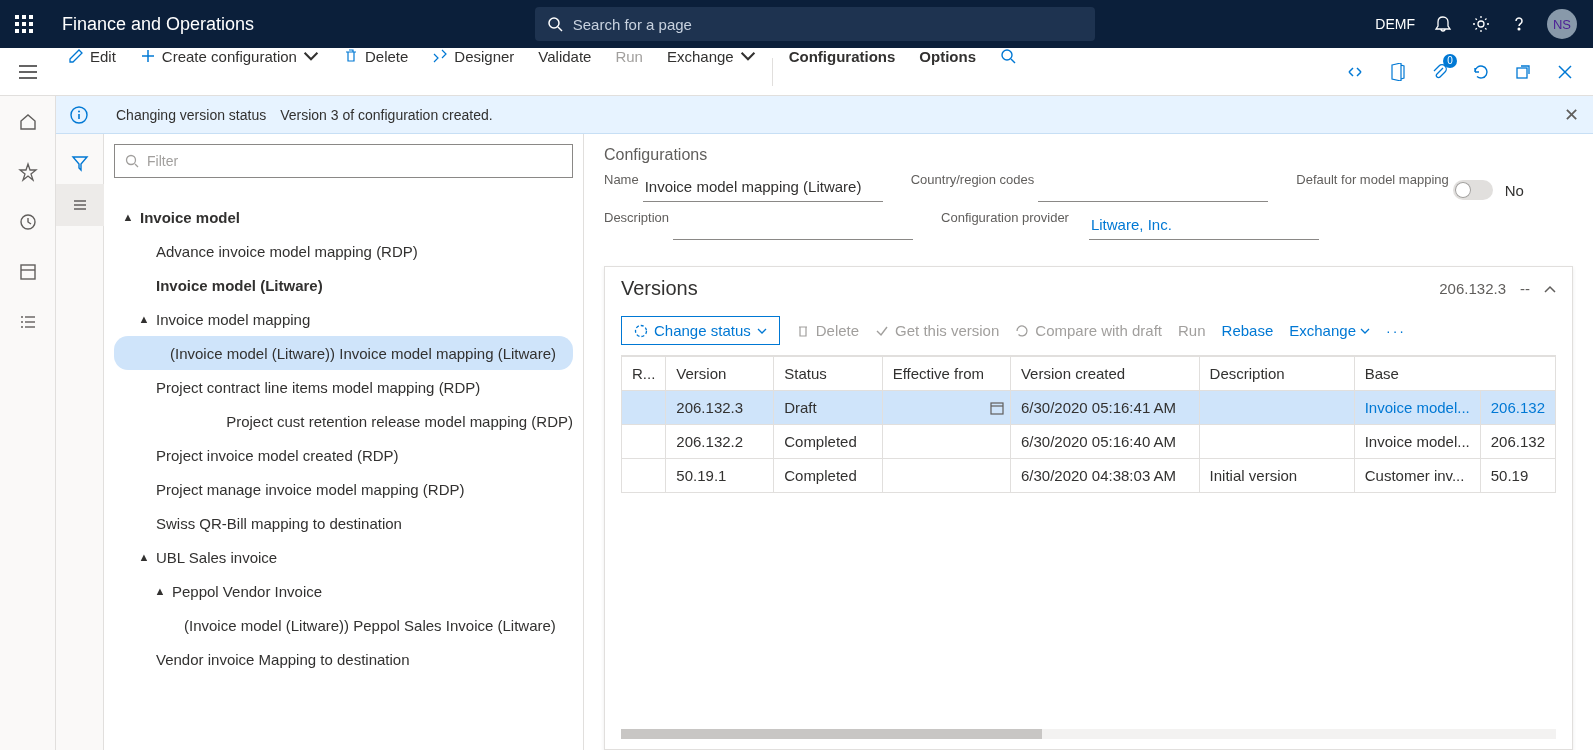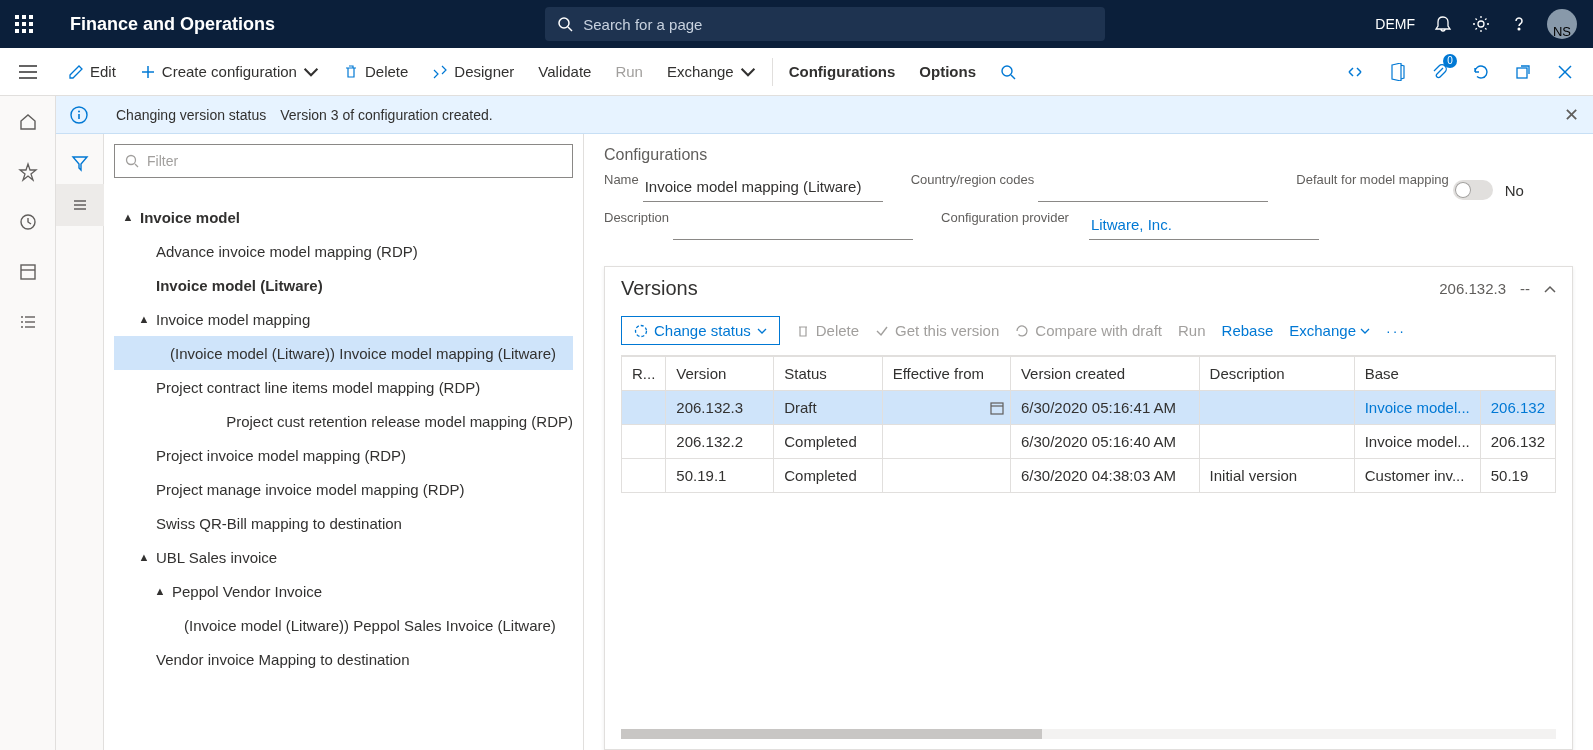--- a/index.html
+++ b/index.html
@@ -2,34 +2,34 @@
 <html><head>
 <meta charset="utf-8">
 <style>
   * { box-sizing: border-box; margin: 0; padding: 0; }
   body { font-family: "Segoe UI", Arial, sans-serif; font-size: 14px; color: #323130; background: #fff; width: 1593px; height: 750px; overflow: hidden; }
   
   
   .top-header { background: #0b1f3a; height: 48px; display: flex; align-items: center; color: #fff; }
   .waffle { width: 48px; height: 48px; display: flex; align-items: center; justify-content: center; cursor: pointer; }
   .waffle svg { fill: #fff; }
-  .app-title { font-size: 18px; font-weight: 700; margin-left: 22px; }
+  .app-title { font-size: 18px; font-weight: 400; margin-left: 14px; }
   .search-wrap { margin-left: auto; margin-right: auto; }
   .search-box { background: #1e3350; border-radius: 4px; width: 560px; height: 34px; display: flex; align-items: center; padding: 0 12px; color: #fff; }
   .search-box input { background: transparent; border: none; outline: none; color: #fff; font-size: 15px; margin-left: 10px; flex: 1; }
   .search-box input::placeholder { color: #c8d2df; }
   .header-right { display: flex; align-items: center; gap: 18px; margin-right: 16px; }
   .header-company { font-size: 14px; }
   .header-icon { width: 20px; height: 20px; display: flex; align-items: center; justify-content: center; cursor: pointer; }
-  .avatar { width: 30px; height: 30px; border-radius: 50%; background: #8899aa; display: flex; align-items: flex-end; justify-content: center; font-size: 13px; color: #000000; }
+  .avatar { width: 30px; height: 30px; border-radius: 50%; background: #8899aa; display: flex; align-items: center; justify-content: center; font-size: 13px; color: #4c1d95; }
   
   
   .action-bar { height: 48px; background: #fff; border-bottom: 1px solid #e1dfdd; display: flex; align-items: center; padding: 0 0 0 0; }
   .hamburger { width: 56px; height: 48px; display: flex; align-items: center; justify-content: center; cursor: pointer; border-right: none; }
-  .action-item { display: flex; align-items: center; gap: 6px; padding: 0 12px; height: 48px; cursor: pointer; color: #323130; font-size: 15px; }
+  .action-item { display: flex; gap: 6px; padding: 0 12px; height: 48px; cursor: pointer; color: #323130; font-size: 15px; }
   .action-item.disabled { color: #a19f9d; cursor: default; }
   .action-item svg { width: 16px; height: 16px; }
   .action-sep { width: 1px; height: 28px; background: #e1dfdd; margin: 0 4px; }
   .action-bar-right { margin-left: auto; display: flex; align-items: center; gap: 14px; padding-right: 14px; }
   .action-bar-right .icon-btn { width: 28px; height: 28px; display: flex; align-items: center; justify-content: center; cursor: pointer; position: relative; }
   .badge-0 { position: absolute; top: -4px; right: -4px; background: #0078d4; color: #fff; font-size: 10px; border-radius: 8px; min-width: 14px; height: 14px; display: flex; align-items: center; justify-content: center; padding: 0 3px; }
   
   
   .info-banner { background: #e7f3ff; border-bottom: 1px solid #c7dff5; height: 38px; display: flex; align-items: center; padding: 0 14px 0 60px; font-size: 14px; color: #323130; position: relative; margin-left: 56px; }
   .info-banner .info-icon { position: absolute; left: 14px; }
@@ -50,21 +50,21 @@
   
   
   .tree-panel { width: 480px; border-right: 1px solid #e1dfdd; display: flex; flex-direction: column; padding: 10px 10px 0 10px; overflow: hidden; }
   .tree-filter { border: 1px solid #8a8886; height: 34px; display: flex; align-items: center; padding: 16px 10px; margin-bottom: 22px; }
   .tree-filter input { border: none; outline: none; flex: 1; font-size: 14px; margin-left: 8px; }
   .tree-filter input::placeholder { color: #a19f9d; }
   .tree { font-size: 15px; overflow-y: auto; flex: 1; }
   .tree-row { display: flex; align-items: center; height: 34px; cursor: pointer; white-space: nowrap; }
   .tree-caret { width: 16px; display: inline-flex; justify-content: center; margin-right: 4px; font-size: 11px; color: #323130; }
   .tree-row.bold { font-weight: 600; }
-  .tree-row.selected { background: #cfe4fa; }
+  .tree-row.selected { background: #cfe4fa; border-radius: 14px; }
   
   
   .detail-panel { flex: 1; padding: 12px 20px 0 20px; display: flex; flex-direction: column; overflow: hidden; }
   .detail-header { font-size: 16px; color: #605e5c; margin-bottom: 8px; }
   .fields-row { display: flex; gap: 28px; margin-bottom: 8px; }
   .field { display: flex; flex-direction: row; gap: 4px; }
   .field-label { font-size: 13px; color: #605e5c; }
   .field-value { border-bottom: 1px solid #8a8886; padding: 6px 2px; min-height: 30px; font-size: 15px; min-width: 240px; }
   .field-value.link { color: #0078d4; cursor: pointer; margin-left: 16px; }
   .toggle-no { display: flex; align-items: center; gap: 12px; font-size: 15px; }
@@ -344,21 +344,21 @@
           <div class="tree-row selected" style="padding-left:56px;">
               <span>(Invoice model (Litware)) Invoice model mapping (Litware)</span>
             </div>
           <div class="tree-row" style="padding-left:42px;">
               <span>Project contract line items model mapping (RDP)</span>
             </div>
           <div class="tree-row" style="padding-left:42px;justify-content:flex-end;">
               <span>Project cust retention release model mapping (RDP)</span>
             </div>
           <div class="tree-row" style="padding-left:42px;">
-              <span>Project invoice model mapping (RDP)</span>
+              <span>Project invoice model created (RDP)</span>
             </div>
           <div class="tree-row" style="padding-left:42px;">
               <span>Project manage invoice model mapping (RDP)</span>
             </div>
           <div class="tree-row" style="padding-left:42px;">
               <span>Swiss QR-Bill mapping to destination</span>
             </div>
           <div class="tree-row" style="padding-left:22px;">
               <span class="tree-caret">▲</span>
               <span>UBL Sales invoice</span>

